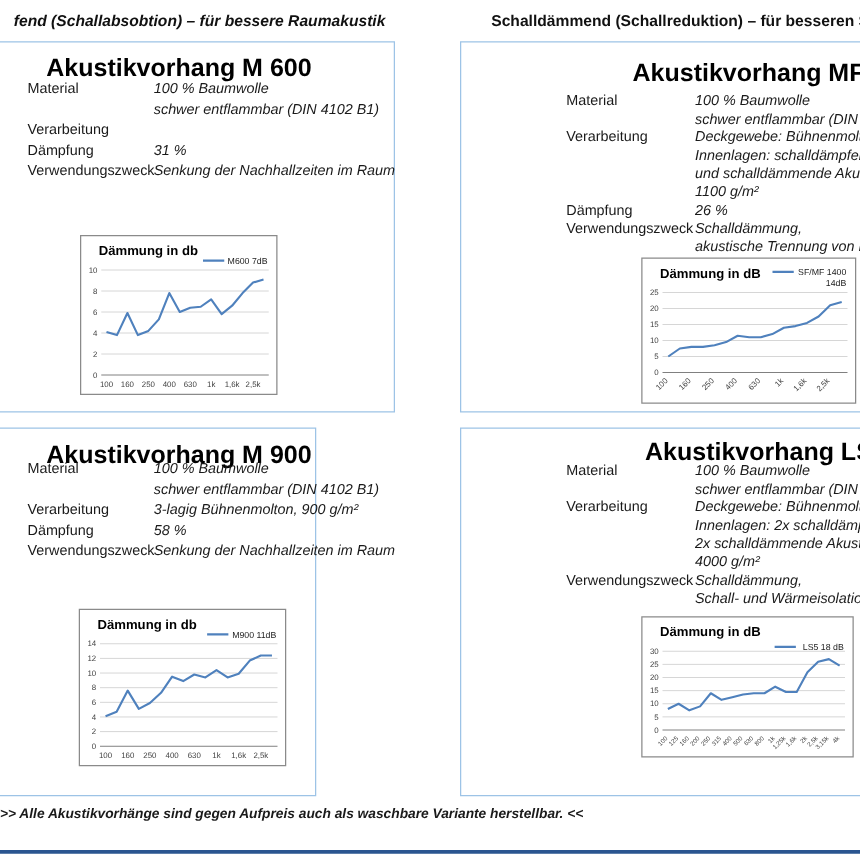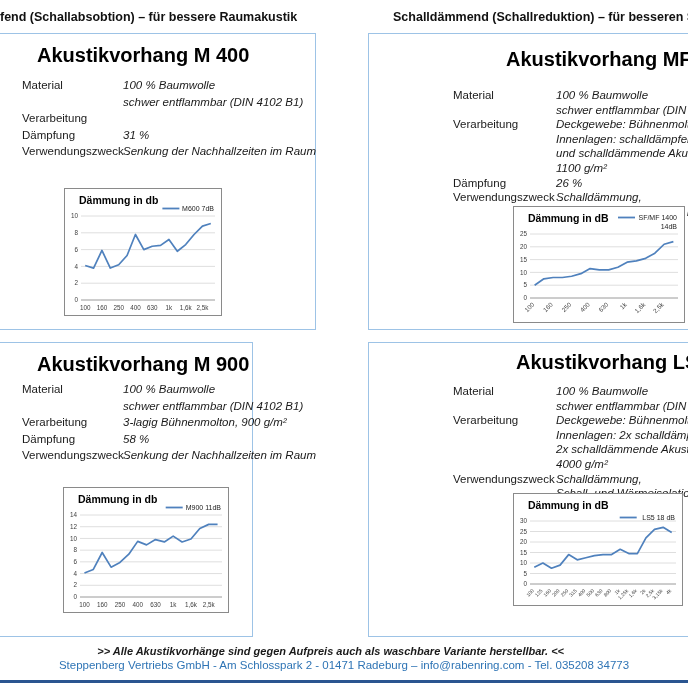--- a/index.html
+++ b/index.html
@@ -2,70 +2,70 @@
 <html><head>
 <meta charset="utf-8">
 <style>
   * { margin:0; padding:0; box-sizing:border-box; }
   html,body { width:688px; height:688px; background:#fff; overflow:hidden;
               font-family:"Liberation Sans", sans-serif; }
   #page { position:relative; width:688px; height:688px; background:#fff; overflow:hidden; }
 
   .hdr { position:absolute; top:10px; font-size:12.5px; font-weight:bold; color:#111;
          white-space:nowrap; }
-  #hdr-left { left:0px; }
+  #hdr-left { left:11px;font-style:italic; }
   #hdr-right { left:393px; }
 
   .pbox { position:absolute; border:1px solid #9dc3e6; background:#fff; }
   #box-m600  { left:-1px;  top:33px;  width:317px; height:297px; }
   #box-mf1400{ left:368px; top:33px;  width:400px; height:297px; }
   #box-m900  { left:-1px;  top:342px; width:254px; height:295px; }
   #box-ls5   { left:368px; top:342px; width:400px; height:295px; }
 
   .ptitle { position:absolute; font-size:20px; font-weight:bold; color:#000; white-space:nowrap; }
   #box-m600 .ptitle, #box-m900 .ptitle { left:37px; top:10px; }
   #box-mf1400 .ptitle { left:137px; top:14px; }
   #box-ls5 .ptitle { left:147px; top:8px; }
 
-  .rows { position:absolute;margin-top:14px; }
+  .rows { position:absolute; }
   #box-m600 .rows { left:22px; top:31px; }
   #box-m900 .rows { left:22px; top:26px; }
   #box-mf1400 .rows { left:84px; top:41px; }
   #box-ls5 .rows { left:84px; top:28px; }
 
   .spec-row { display:flex; white-space:nowrap; font-size:11.5px; color:#1a1a1a; }
   .left-box .spec-row { height:16.5px; }
   .right-box .spec-row { height:14.6px; }
   .left-box .spec-label { width:101px; flex:0 0 101px; }
   .right-box .spec-label { width:103px; flex:0 0 103px; }
   .spec-value { white-space:nowrap;font-style:italic; }
 
   .chart { position:absolute; border:1px solid #8a8a8a; background:#fff; }
   #chart-m600   { left:64px;  top:188px; width:158px; height:128px; }
   #chart-mf1400 { left:513px; top:206px; width:172px; height:117px; }
   #chart-m900   { left:63px;  top:487px; width:166px; height:126px; }
   #chart-ls5    { left:513px; top:493px; width:170px; height:113px; }
   .chart svg { display:block; }
 
-  #footer-note { position:absolute; left:0; top:645px; width:564px; text-align:right;
+  #footer-note { position:absolute; left:0; top:645px; width:564px; text-align:left;
                  font-size:11px; font-style:italic; font-weight:bold; color:#1a1a1a; }
   #footer-contact { position:absolute; left:0; top:659px; width:688px; text-align:center;
                     font-size:11.5px; color:#2e74b5; }
   #bottom-bar { position:absolute; left:0; top:680px; width:688px; height:3px; background:#2a5590; }
 </style>
 </head>
 <body>
 
 <div id="page">
 
   <div class="hdr" id="hdr-left">fend (Schallabsobtion) – für bessere Raumakustik</div>
   <div class="hdr" id="hdr-right">Schalldämmend (Schallreduktion) – für besseren Schallschutz</div>
 
   <div class="pbox left-box" id="box-m600">
-    <div class="ptitle">Akustikvorhang M 400</div>
+    <div class="ptitle">Akustikvorhang M 600</div>
     <div class="rows">
         <div class="spec-row">
           <span class="spec-label">Material</span>
           <span class="spec-value">100 % Baumwolle</span>
         </div>
         <div class="spec-row">
           <span class="spec-label"></span>
           <span class="spec-value">schwer entflammbar (DIN 4102 B1)</span>
         </div>
         <div class="spec-row">
@@ -311,16 +311,15 @@
         <text x="149.11764705882354" y="97" font-size="5" fill="#404040" text-anchor="end" transform="rotate(-45 149.11764705882354 97)">3,15k</text>
         <text x="157.7058823529412" y="97" font-size="5" fill="#404040" text-anchor="end" transform="rotate(-45 157.7058823529412 97)">4k</text>
         <polyline points="20.294117647058822,73.2 28.88235294117647,69 37.470588235294116,74.25 46.05882352941177,71.1 54.64705882352941,60.6 63.23529411764706,65.85 71.8235294117647,63.74999999999999 80.41176470588235,61.650000000000006 89,60.6 97.58823529411765,60.6 106.17647058823529,55.349999999999994 114.76470588235294,59.55 123.3529411764706,59.55 131.94117647058823,43.800000000000004 140.52941176470588,35.4 149.11764705882354,33.3 157.7058823529412,38.55" fill="none" stroke="#4f81bd" stroke-width="1.7" stroke-linejoin="round"></polyline>
         <text x="14" y="15" font-size="10.5" font-weight="bold" fill="#000">Dämmung in dB</text>
         <text x="161" y="26" font-size="7" text-anchor="end" fill="#222">LS5 18 dB</text>
         <line x1="105.69999999999999" y1="23.5" x2="122.69999999999999" y2="23.5" stroke="#4f81bd" stroke-width="1.8"></line>
       </svg>
     </div>
 
   <div id="footer-note">&gt;&gt;  Alle Akustikvorhänge sind gegen Aufpreis auch als waschbare Variante herstellbar.  &lt;&lt;</div>
-  <div id="footer-contact">Steppenberg Vertriebs GmbH -  Am Schlosspark 2  - 01471 Radeburg – info@rabenring.com -  Tel. 035208 34773</div>
   <div id="bottom-bar"></div>
 
 </div>
 
 </body></html>

